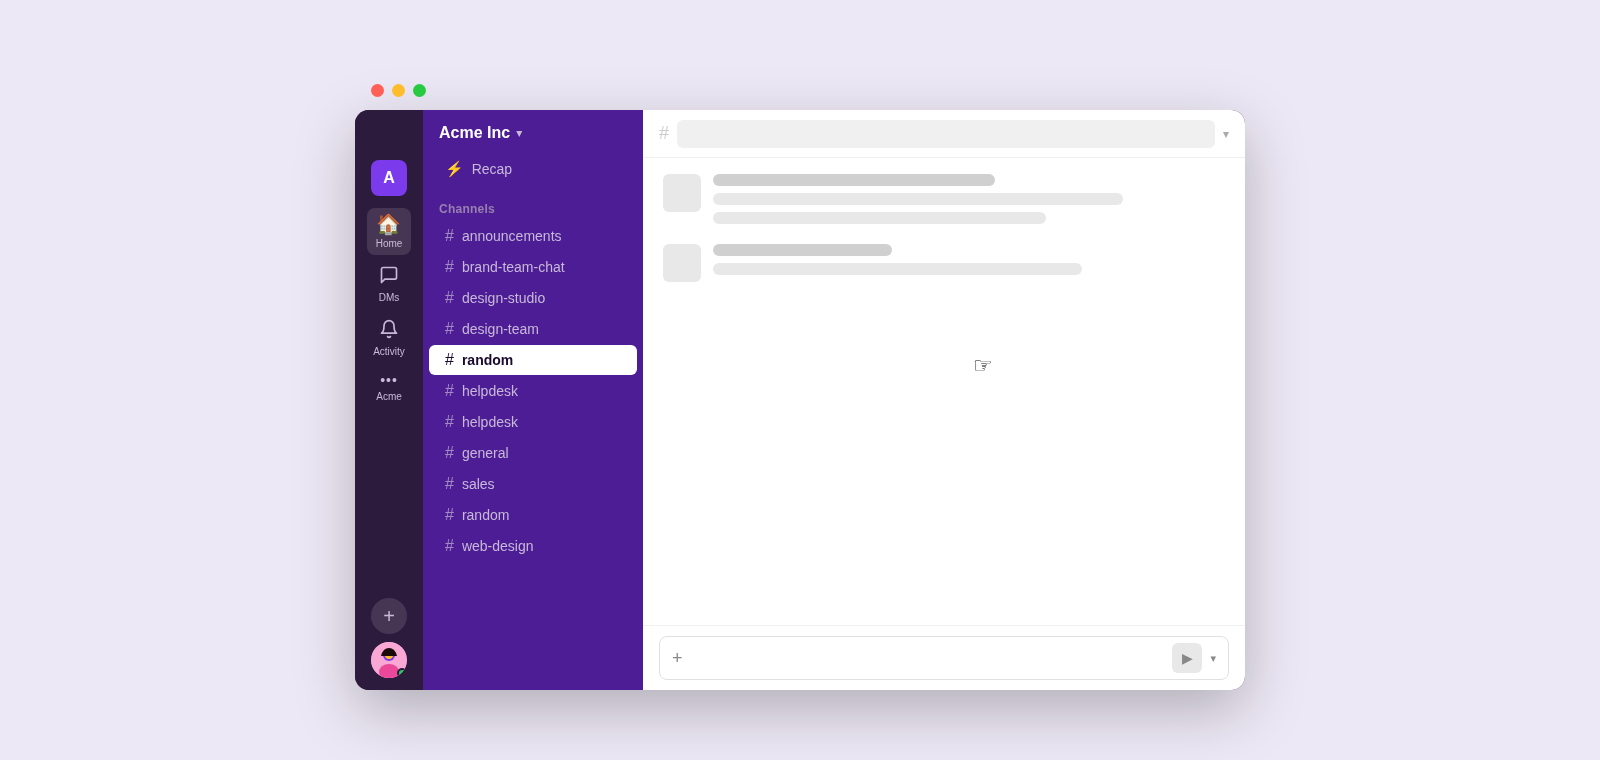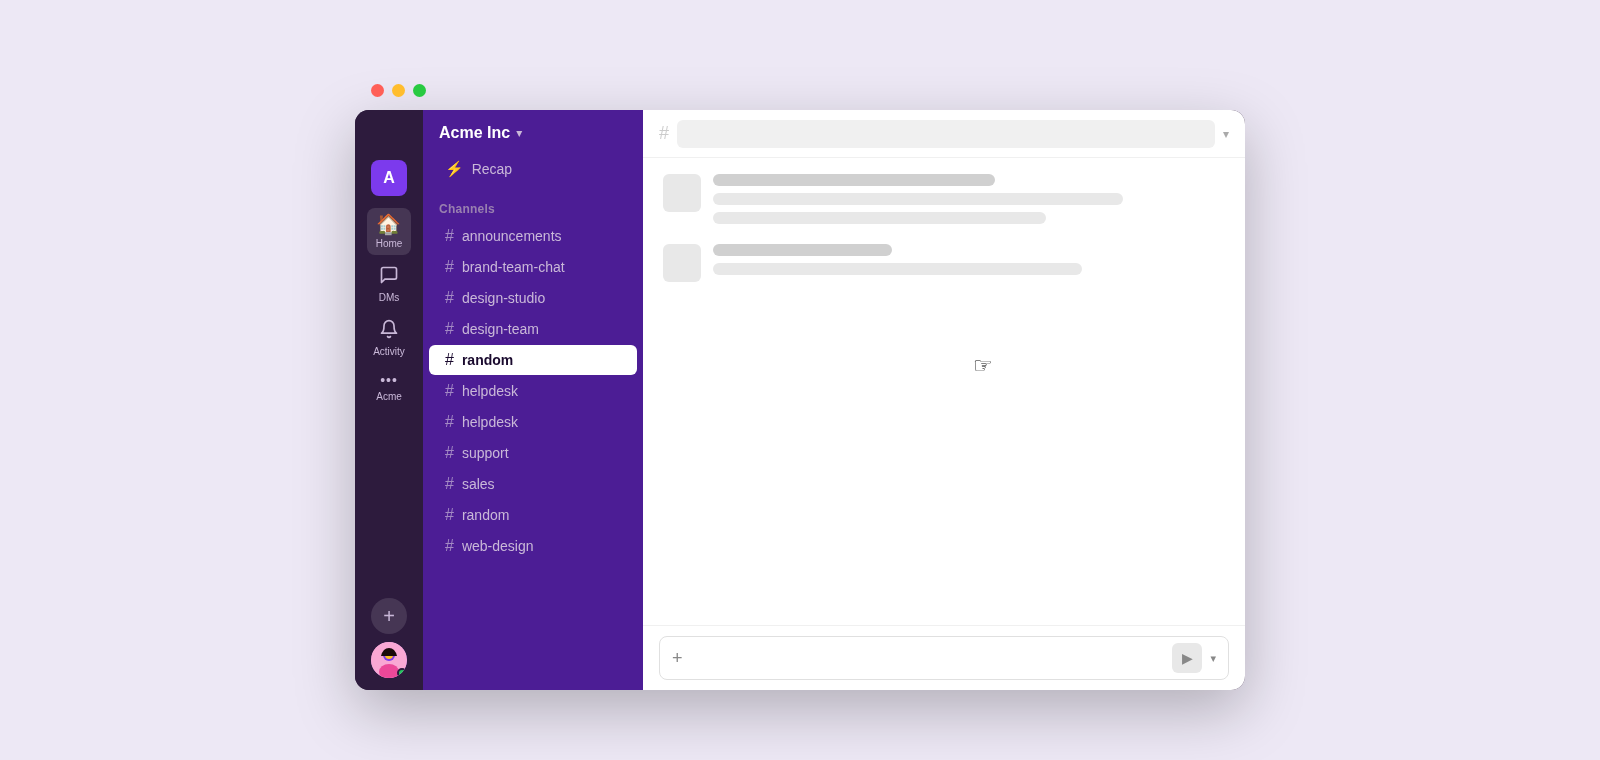--- a/index.html
+++ b/index.html
@@ -425,21 +425,21 @@
         <div class="channel-item">
           <span class="channel-hash">#</span>
           <span>helpdesk</span>
         </div>
         <div class="channel-item">
           <span class="channel-hash">#</span>
           <span>helpdesk</span>
         </div>
         <div class="channel-item">
           <span class="channel-hash">#</span>
-          <span>support</span>
+          <span>general</span>
         </div>
         <div class="channel-item">
           <span class="channel-hash">#</span>
           <span>sales</span>
         </div>
         <div class="channel-item">
           <span class="channel-hash">#</span>
           <span>random</span>
         </div>
         <div class="channel-item">

